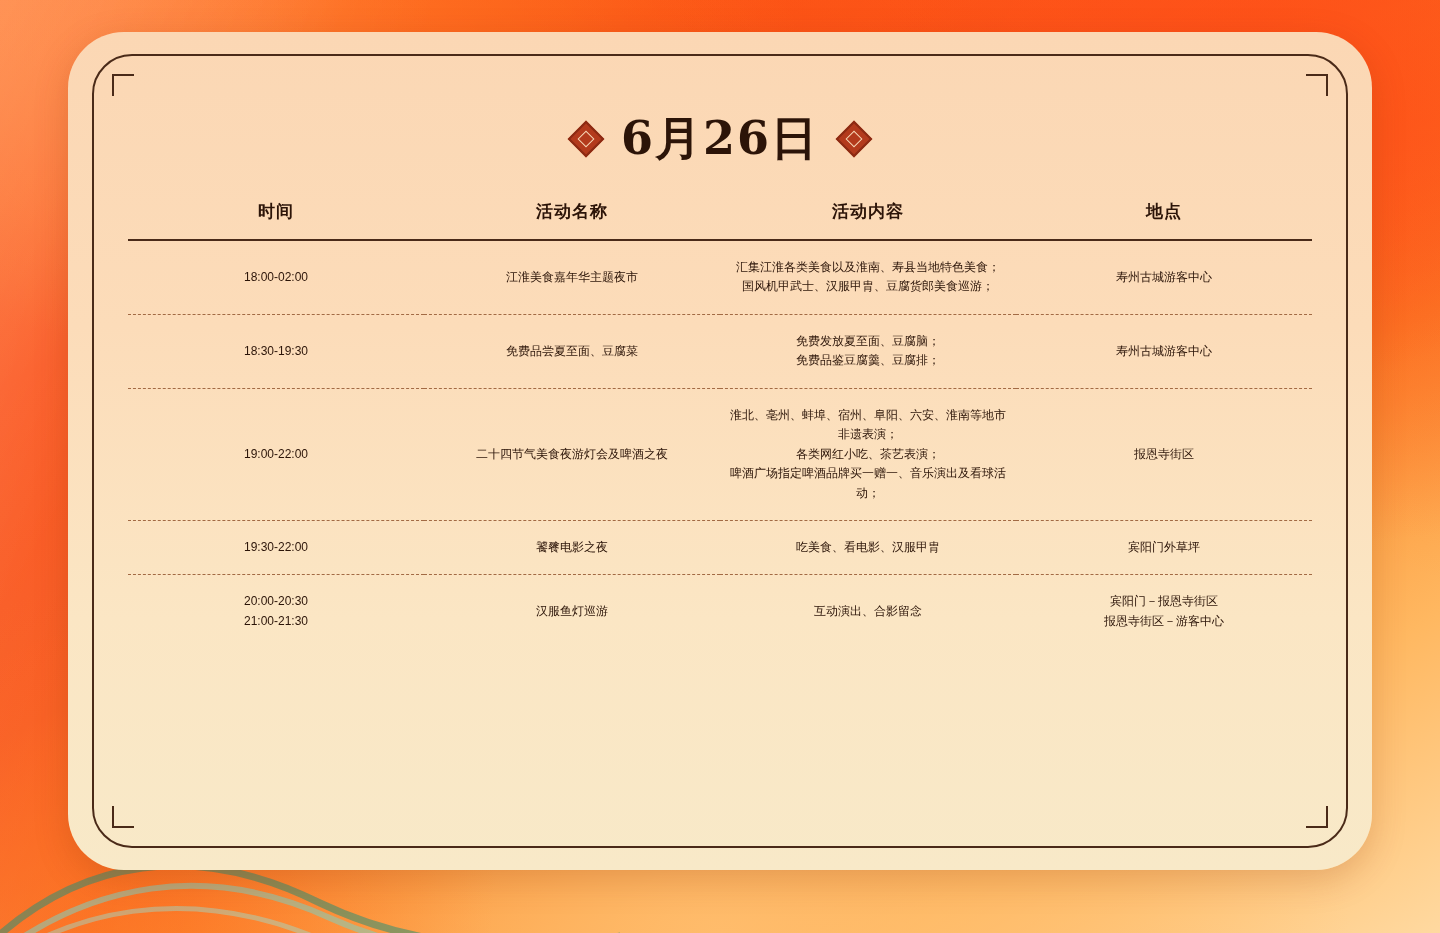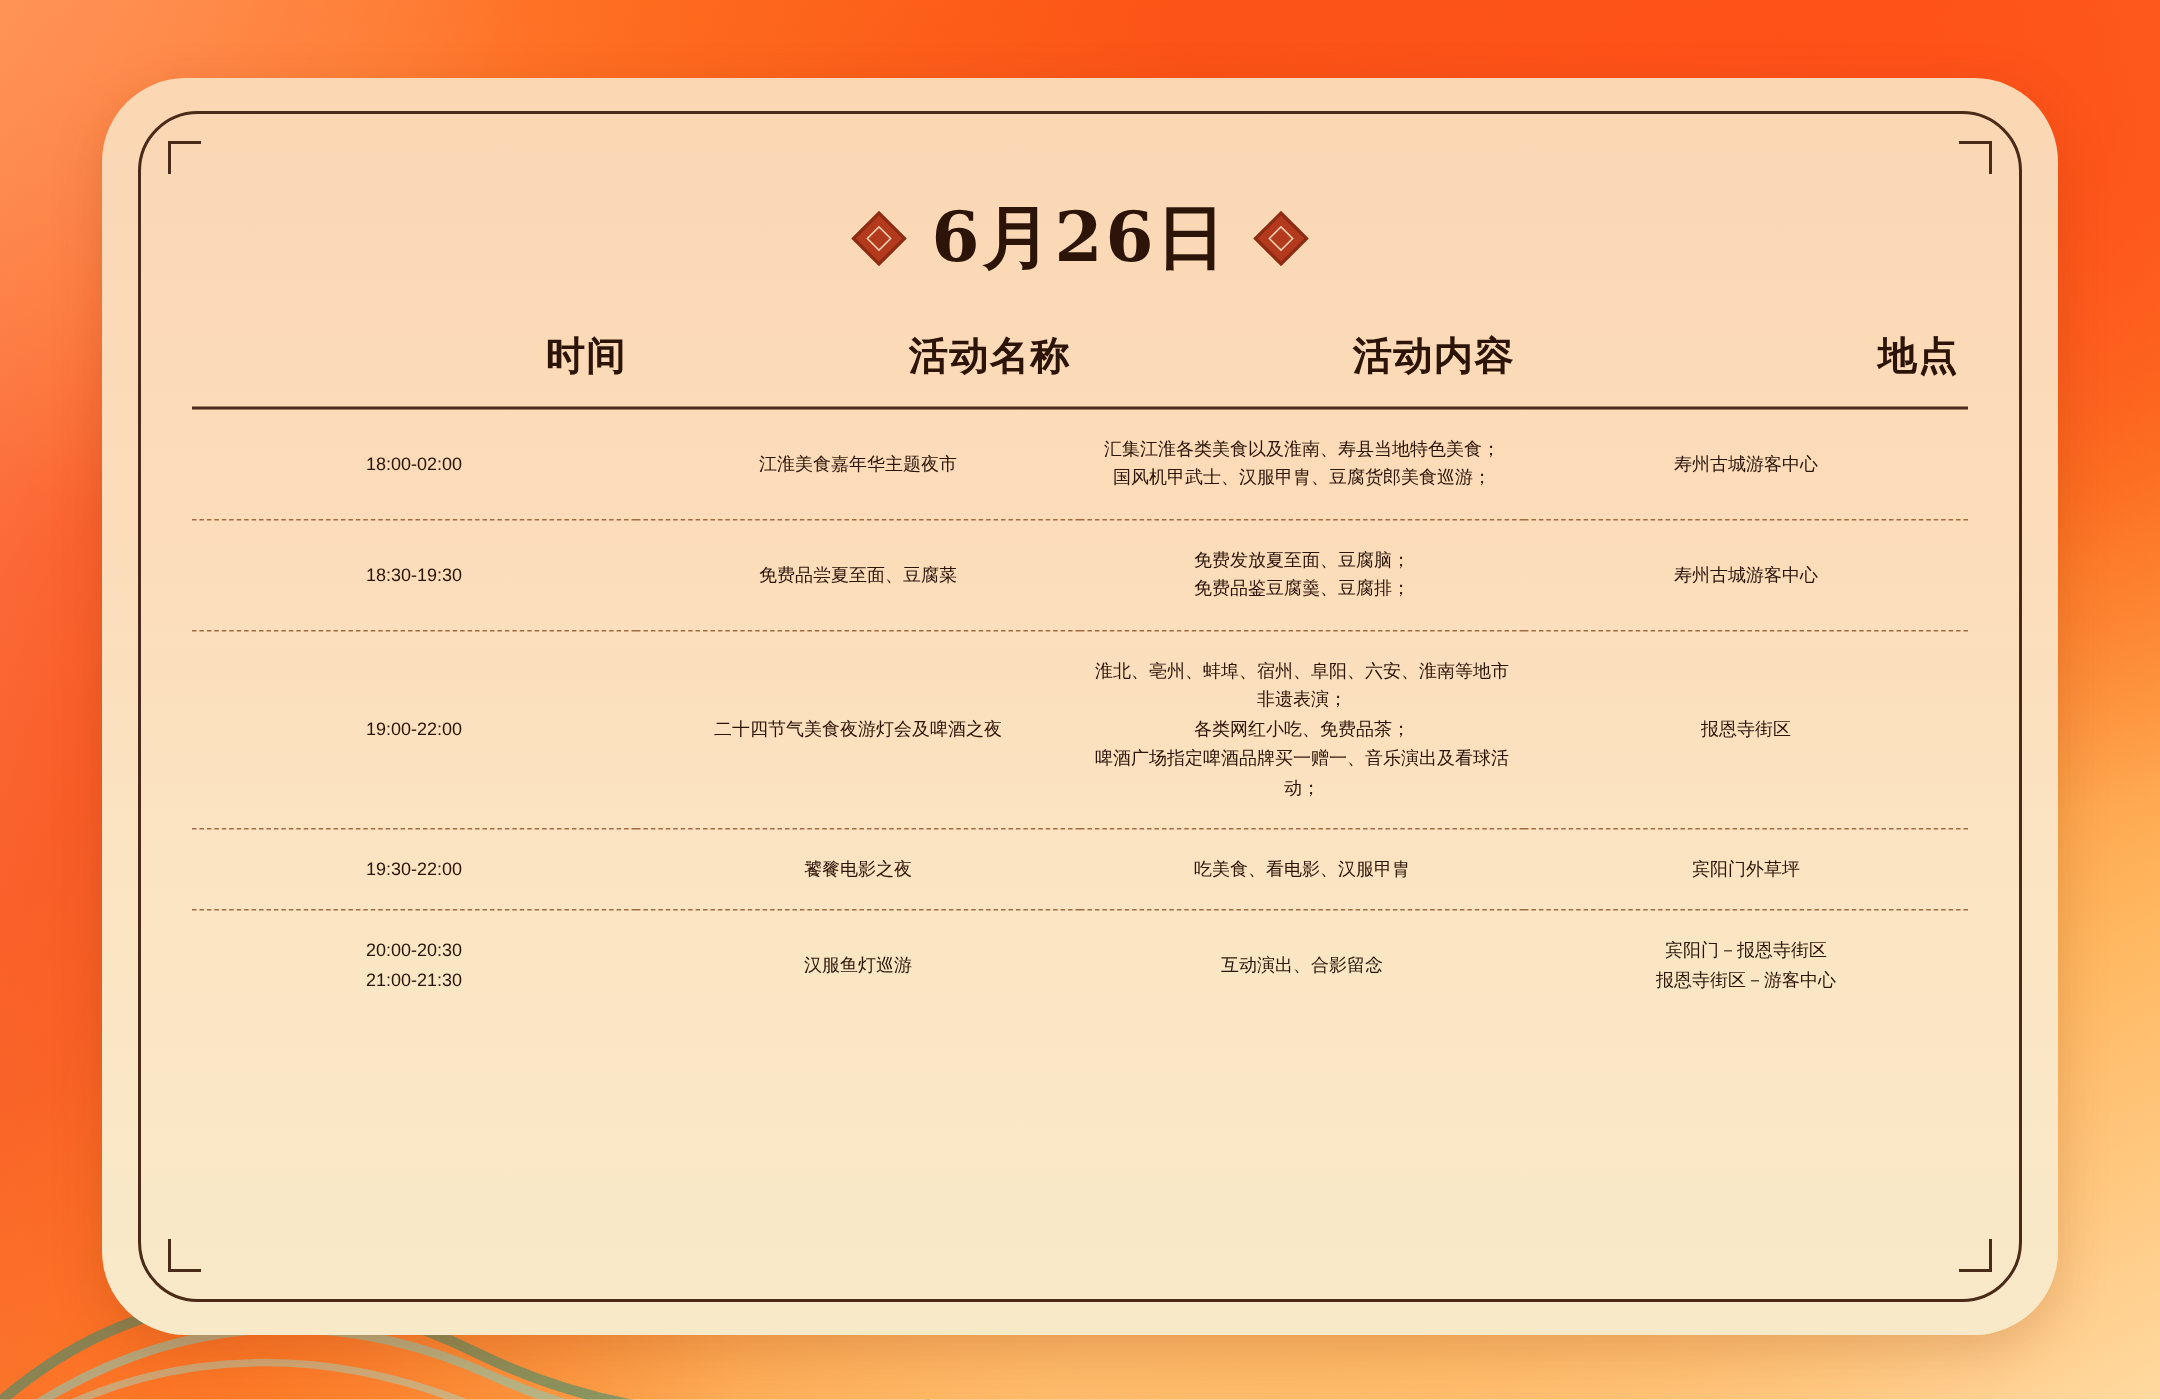--- a/index.html
+++ b/index.html
@@ -61,21 +61,21 @@
     bottom: -10px;
     width: 620px;
     height: 160px;
     pointer-events: none;
   }
 
   
   .card {
     position: absolute;
     left: 68px;
-    top: 52px;
+    top: 32px;
     width: 1304px;
     height: 838px;
     border-radius: 56px;
     background: linear-gradient(180deg, #fbd7b4 0%, #fcdcb9 35%, #fbe6c4 70%, #f8e9c8 100%);
     box-shadow: 0 10px 34px rgba(140,50,10,0.22);
   }
   .card-border {
     position: absolute;
     left: 24px;
     top: 22px;
@@ -139,25 +139,25 @@
     border: 1.5px solid #f6d6b6;
   }
 
   
   table.schedule {
     width: 100%;
     border-collapse: collapse;
     table-layout: fixed;
   }
   table.schedule thead th {
-    font-size: 26px;
+    font-size: 17px;
     font-weight: 700;
     color: #2c1408;
     padding: 4px 6px 16px 6px;
-    text-align: right;
+    text-align: center;
     letter-spacing: 1px;
   }
   table.schedule tbody td {
     font-size: 12px;
     color: #2b1408;
     text-align: center;
     padding: 17px 8px;
     line-height: 1.62;
     border-bottom: 1.6px dashed #a26a44;
     vertical-align: middle;
@@ -241,21 +241,21 @@
             </tr>
             <tr>
               <td class="col-time">
                 <span class="cell-line">19:00-22:00</span>
               </td>
               <td class="col-name">
                 <span class="cell-line">二十四节气美食夜游灯会及啤酒之夜</span>
               </td>
               <td class="col-desc">
                 <span class="cell-line">淮北、亳州、蚌埠、宿州、阜阳、六安、淮南等地市非遗表演；</span>
-                <span class="cell-line">各类网红小吃、免费品茶；</span>
+                <span class="cell-line">各类网红小吃、茶艺表演；</span>
                 <span class="cell-line">啤酒广场指定啤酒品牌买一赠一、音乐演出及看球活动；</span>
               </td>
               <td class="col-place">
                 <span class="cell-line">报恩寺街区</span>
               </td>
             </tr>
             <tr>
               <td class="col-time">
                 <span class="cell-line">19:30-22:00</span>
               </td>

